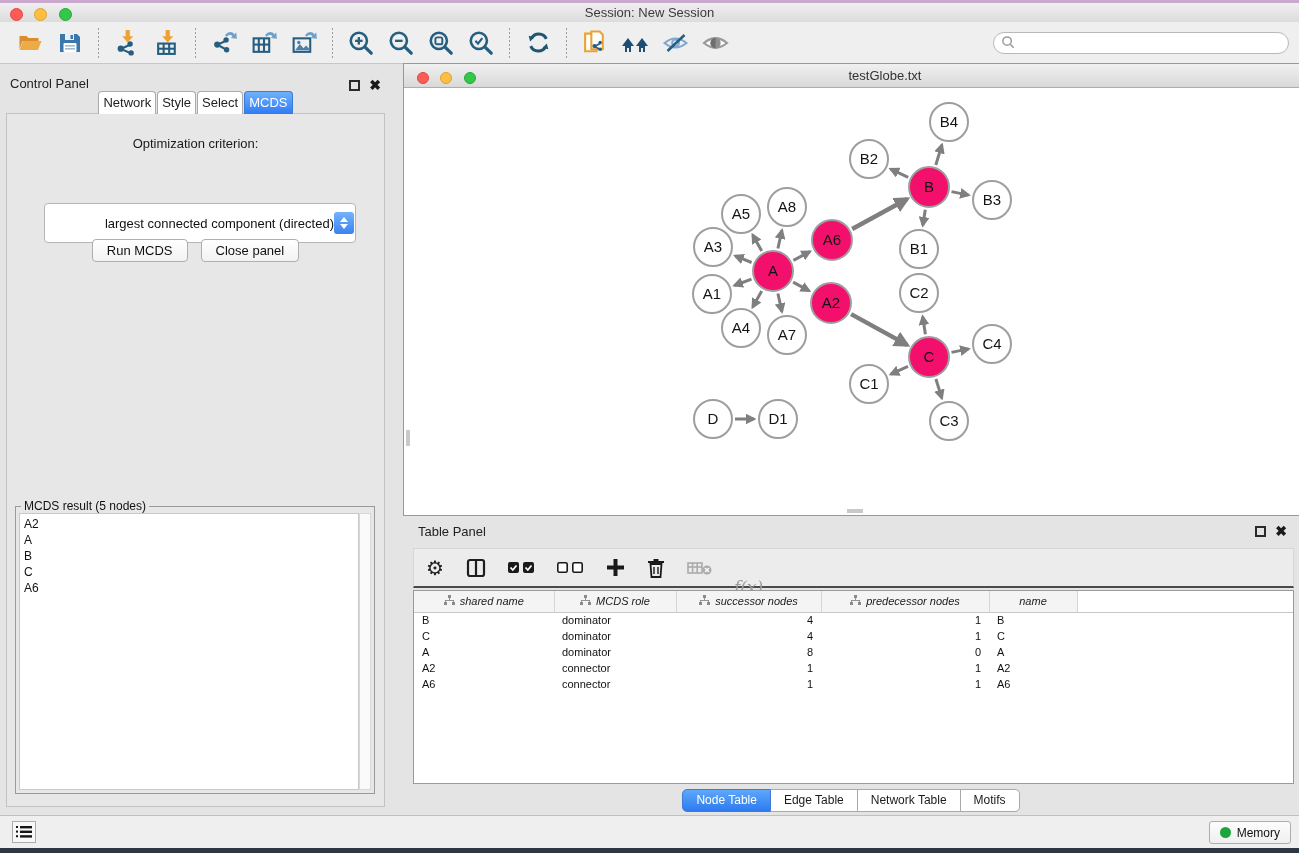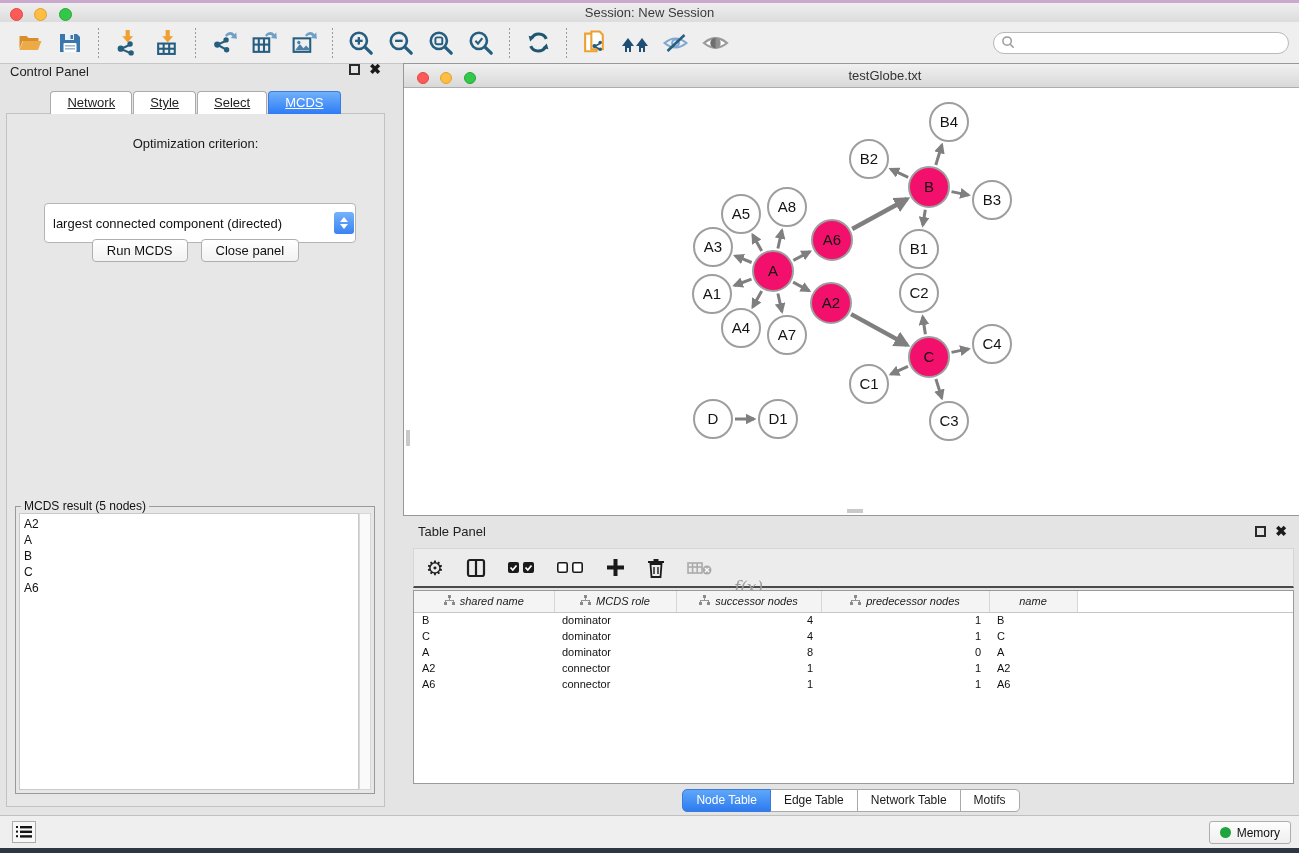--- a/index.html
+++ b/index.html
@@ -21,34 +21,34 @@
     border-bottom:1px solid #C6C6C6; display:flex; align-items:center; padding-left:10px; }
   .tb-icon { width:34px; height:32px; display:flex; align-items:center; justify-content:center; margin:0 3px; }
   .tb-sep { width:1px; height:30px; margin:0 8px; background-image:linear-gradient(#9a9a9a 40%, transparent 40%);
     background-size:1px 4px; }
   .searchbox { margin-left:auto; margin-right:10px; width:296px; height:22px; background:#fff;
     border:1px solid #B9B9B9; border-radius:12px; display:flex; align-items:center; padding-left:7px; }
   .searchbox input{ border:none; outline:none; flex:1; font-size:12px; background:transparent; }
 
   
   .control-panel { position:absolute; left:0; top:64px; width:391px; height:748px; }
-  .cp-header { height:27px; display:flex; align-items:flex-start; padding:0 10px;gap:20px; }
+  .cp-header { height:27px; display:flex; align-items:flex-end; padding:0 10px;gap:20px; }
   .cp-header .t { font-size:13px; color:#222; }
   .panel-btns { margin-left:auto; display:flex; align-items:center; gap:9px; }
   .float-btn { width:11px; height:11px; border:2px solid #2A2A2A; display:inline-block; }
   .close-btn { font-size:14px; font-weight:bold; color:#1A1A1A; line-height:11px; }
   .cp-tabs { display:flex; justify-content:center; gap:1px; position:relative; z-index:2; }
-  .cp-tab { background:#fff; border:1px solid #ABABAB; border-bottom:none; padding:3px 16px 4px;
-    font-size:13px; color:#222; border-radius:4px 4px 0 0;text-decoration:underline; }
+  .cp-tab { background:#fff; border:1px solid #ABABAB; border-bottom:none; padding:3px 4px 4px;
+    font-size:13px; color:#222; border-radius:4px 4px 0 0; }
   .cp-tab.sel { background:linear-gradient(#6FB1FB,#2E7BF6); color:#fff; border-color:#3C7BD9; }
   .cp-inner { position:absolute; left:6px; right:6px; top:49px; bottom:5px; background:#E7E7E7;
     border:1px solid #C2C2C2; }
   .opt-label { text-align:center; margin-top:22px; font-size:13px; color:#1A1A1A; }
   .dropdown { position:absolute; left:37px; top:89px; width:312px; height:40px; background:#fff;
-    border:1px solid #B5B5B5; border-radius:4px; display:flex; align-items:center; }
+    border:1px solid #B5B5B5; border-radius:4px; display:flex; align-items:center;text-align:right; }
   .dropdown .val { flex:1; font-size:13px; padding-left:8px; color:#111; white-space:nowrap; }
   .dd-cap { width:20px; height:22px; border-radius:3px; margin-right:1px;
     background:linear-gradient(#74B3FC,#3A82F2); display:flex; flex-direction:column;
     align-items:center; justify-content:center; gap:2px; }
   .dd-cap i { width:0; height:0; border-left:4px solid transparent; border-right:4px solid transparent; }
   .dd-cap i.up { border-bottom:5px solid #fff; } .dd-cap i.dn { border-top:5px solid #fff; }
   .cp-buttons { position:absolute; left:0; right:0; top:125px; display:flex; justify-content:center; gap:13px; }
   .btn { background:linear-gradient(#FFFFFF,#F2F2F2); border:1px solid #AFAFAF; border-radius:4px;
     font-size:13px; color:#111; padding:3px 14px; height:23px; }
   .result-group { position:absolute; left:8px; right:9px; top:392px; bottom:12px; border:1px solid #9A9A9A; }

